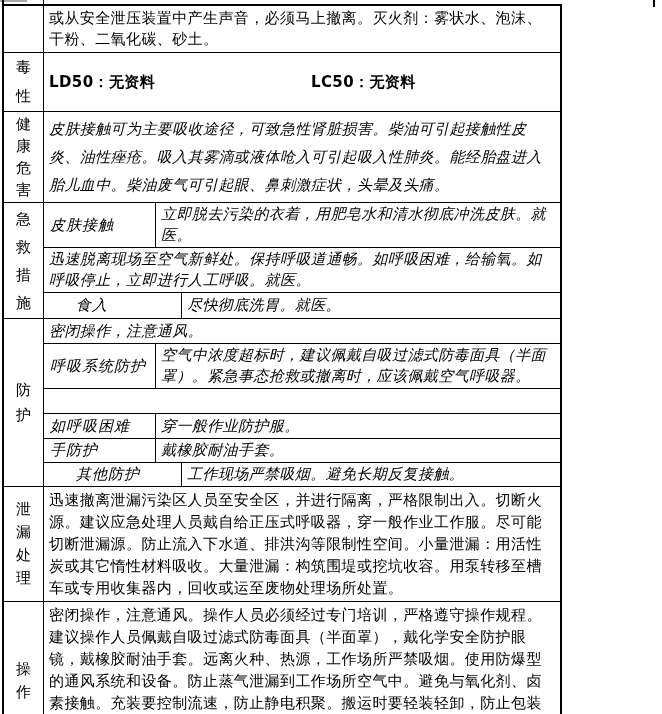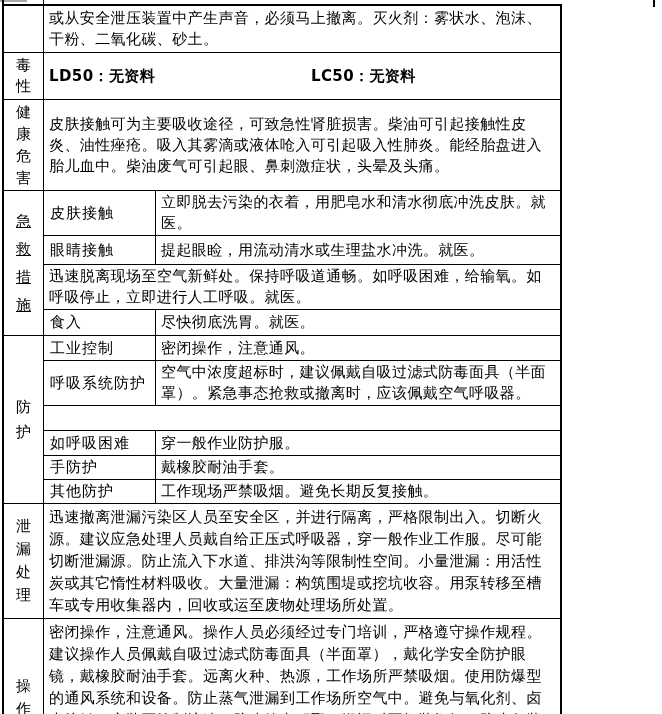--- a/index.html
+++ b/index.html
@@ -19,40 +19,40 @@
   .row { display:flex; border-bottom:1px solid #000; align-items:stretch; }
   .hcell {
     width:40px; flex:none; border-right:1px solid #000;
     display:flex; align-items:center; justify-content:center;
     box-sizing:border-box;
   }
   .vtext {
     width:1em; word-break:break-all; text-align:center;
     line-height:22px; letter-spacing:0;
   }
-  .lh21 { line-height:21px; } .lh22 { line-height:22px; }
-  .lh23 { line-height:23px; } .lh25 { line-height:25px; } .lh28 { line-height:28px;text-decoration:underline; }
+  .lh21 { line-height:29px; } .lh22 { line-height:22px; }
+  .lh23 { line-height:23px; } .lh25 { line-height:25px; } .lh28 { line-height:28px; }
   .mcell {
     flex:1; display:flex; align-items:center;
     padding:2px 6px 2px 5px; box-sizing:border-box;
     line-height:22px; letter-spacing:0.4px;
   }
   .mcell .wrap { width:100%; }
   .r1 .mcell { min-height:42px; line-height:21px; }
   .r2 .mcell { min-height:46px; padding:0; }
-  .r3 .mcell { min-height:90px; line-height:21px; }
+  .r3 .mcell { min-height:90px; line-height:28px;font-style:italic; }
   .r6 .mcell { min-height:91px; }
   .r7 .mcell { min-height:135px; }
   .tox { display:flex; align-items:center; width:100%; }
   .tox .field { width:50%; box-sizing:border-box;font-weight:bold; }
   .tox .field.first { padding-left:5px; }
   .tox .field.second { padding-left:9px; }
   .subtable { flex:1; display:flex; flex-direction:column; }
-  .subrow { display:flex; border-bottom:1px solid #000; align-items:stretch; }
-  .subrow:last-child { border-bottom:none; }
+  .subrow { display:flex; border-bottom:1px solid #000; align-items:stretch;font-style:italic; }
+  .subrow:last-child { border-bottom:none;margin-left:26px; }
   .slabel {
     width:112px; flex:none; border-right:1px solid #000;
     display:flex; align-items:center; padding-left:6px;
     box-sizing:border-box; letter-spacing:1px;
   }
   .scontent {
     flex:1; display:flex; align-items:center;
     padding:1px 4px 1px 5px; box-sizing:border-box;
     line-height:21px; letter-spacing:0.4px;
   }
@@ -106,41 +106,36 @@
 
     <div class="row r4">
       <div class="hcell">
         <span class="vtext lh28">急救措施</span>
       </div>
       <div class="subtable">
         <div class="subrow h26">
           <div class="slabel">皮肤接触</div>
           <div class="scontent">立即脱去污染的衣着，用肥皂水和清水彻底冲洗皮肤。就医。</div>
         </div>
-        <div class="subrow h29">
-          <div class="slabel">眼睛接触</div>
-          <div class="scontent">提起眼睑，用流动清水或生理盐水冲洗。就医。</div>
-        </div>
         <div class="subrow h44">
           <div class="scontent">迅速脱离现场至空气新鲜处。保持呼吸道通畅。如呼吸困难，给输氧。如呼吸停止，立即进行人工呼吸。就医。</div>
         </div>
         <div class="subrow h26">
           <div class="slabel">食入</div>
           <div class="scontent">尽快彻底洗胃。就医。</div>
         </div>
       </div>
     </div>
 
     <div class="row r5">
       <div class="hcell">
         <span class="vtext lh25">防护</span>
       </div>
       <div class="subtable">
         <div class="subrow h25">
-          <div class="slabel">工业控制</div>
           <div class="scontent">密闭操作，注意通风。</div>
         </div>
         <div class="subrow h45">
           <div class="slabel">呼吸系统防护</div>
           <div class="scontent">空气中浓度超标时，建议佩戴自吸过滤式防毒面具（半面罩）。紧急事态抢救或撤离时，应该佩戴空气呼吸器。</div>
         </div>
         <div class="subrow h25">
         </div>
         <div class="subrow h25">
           <div class="slabel">如呼吸困难</div>

